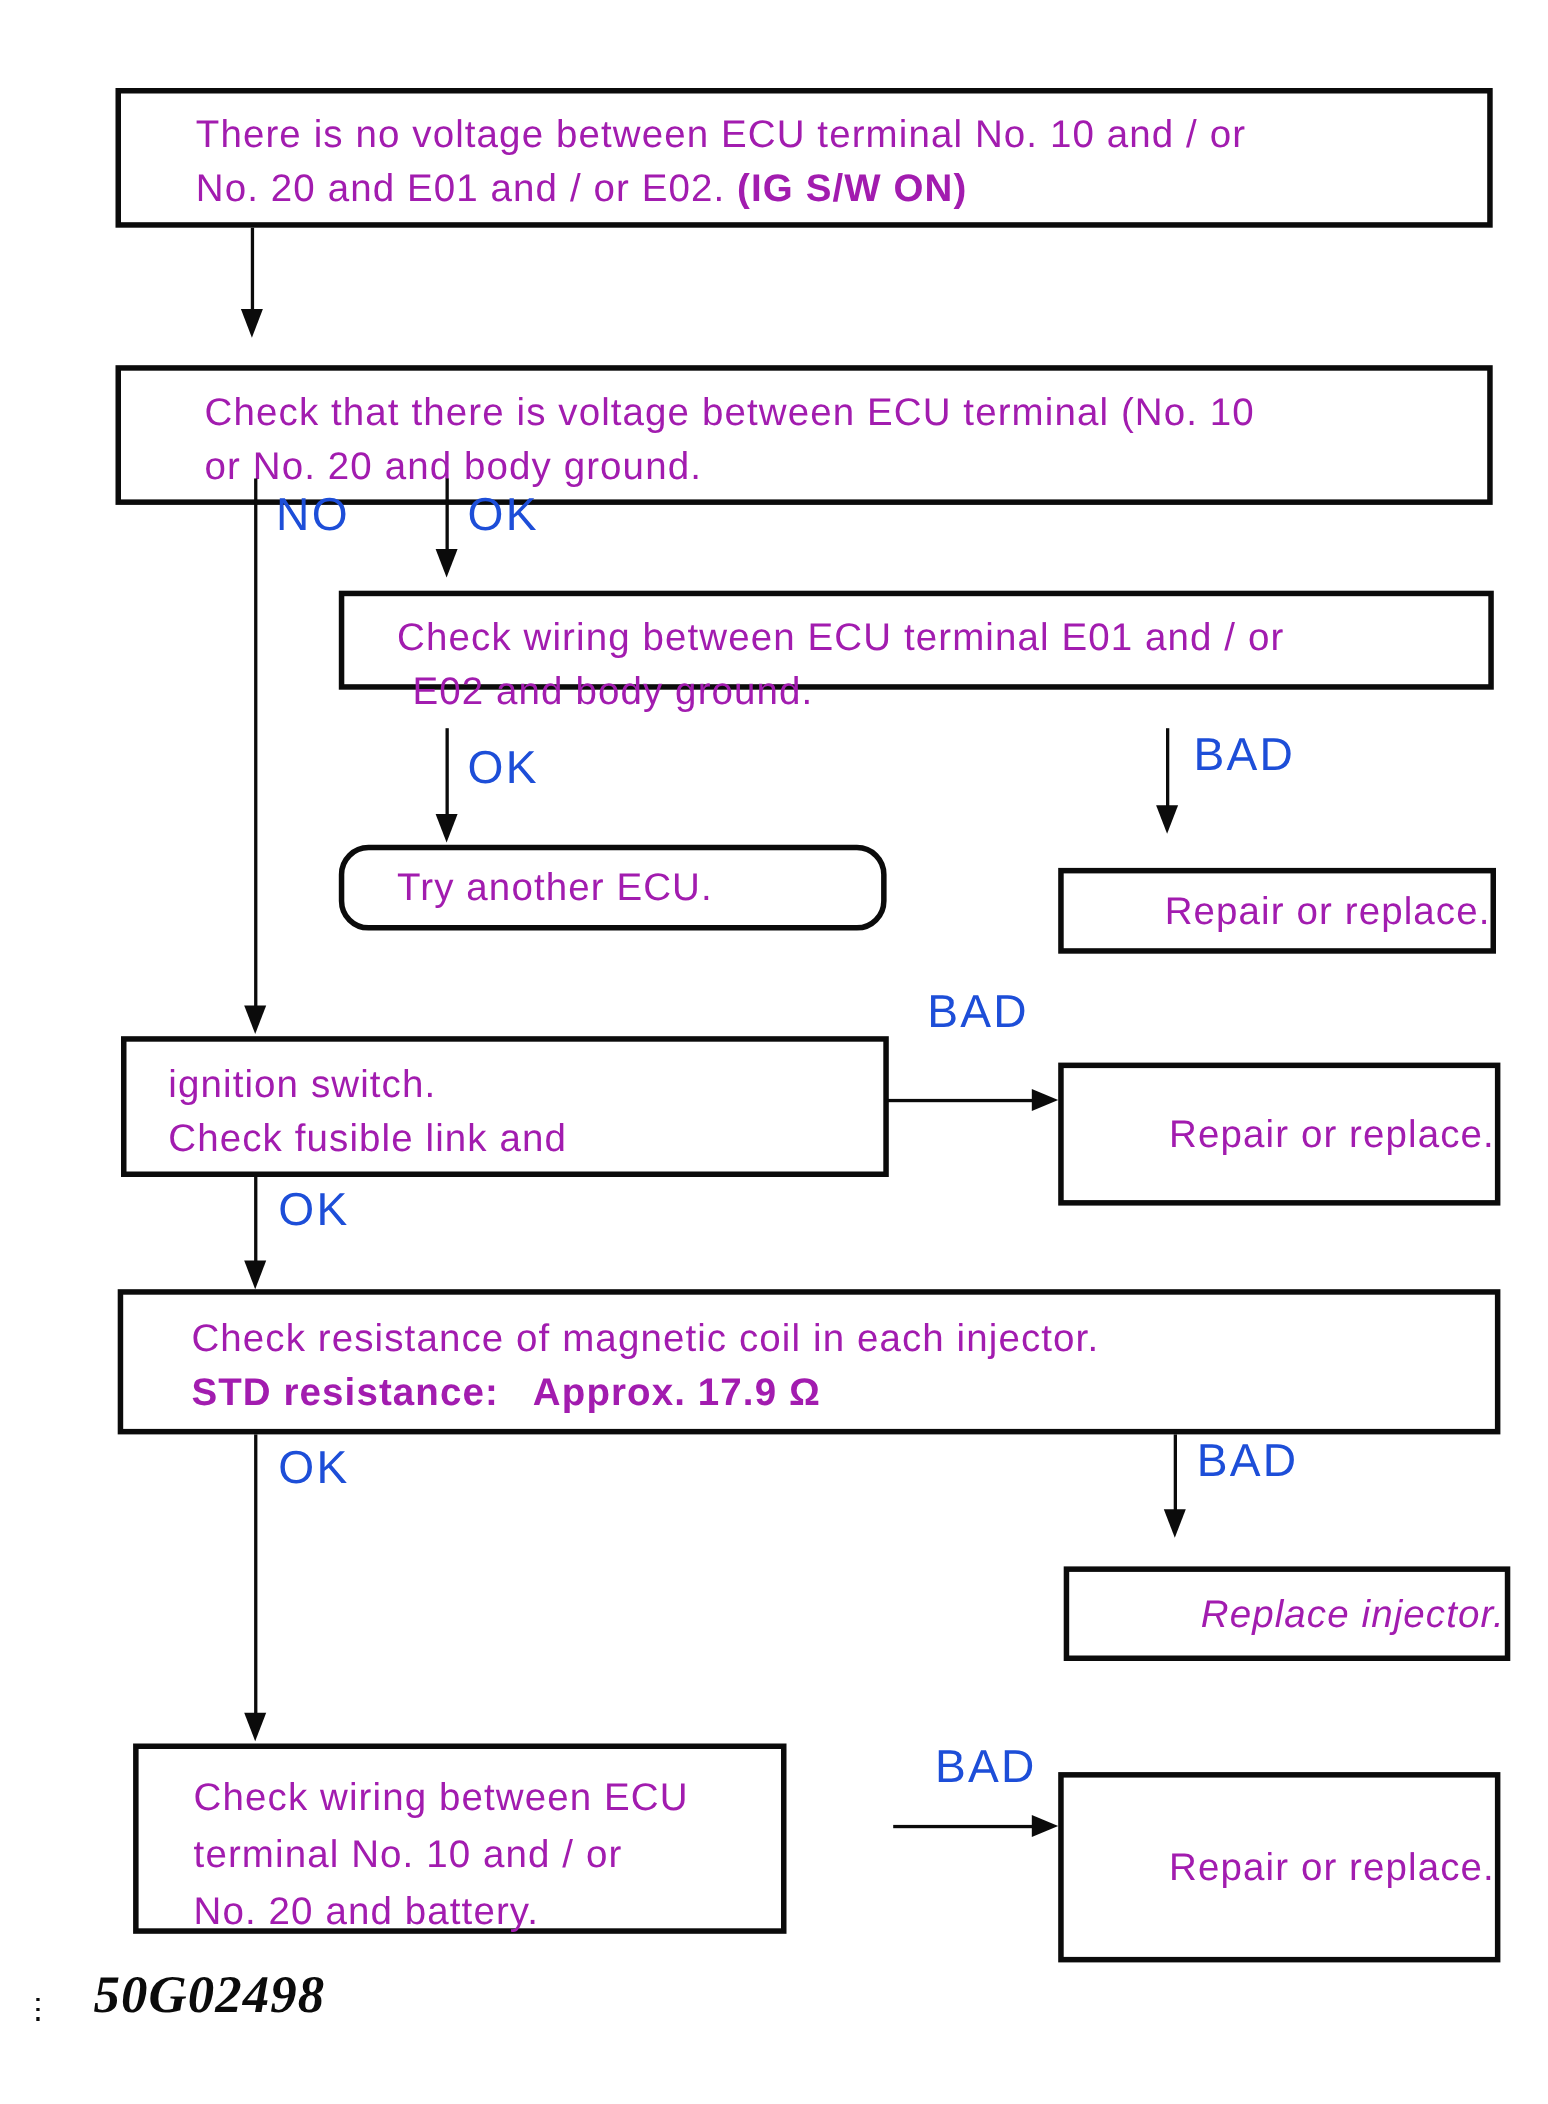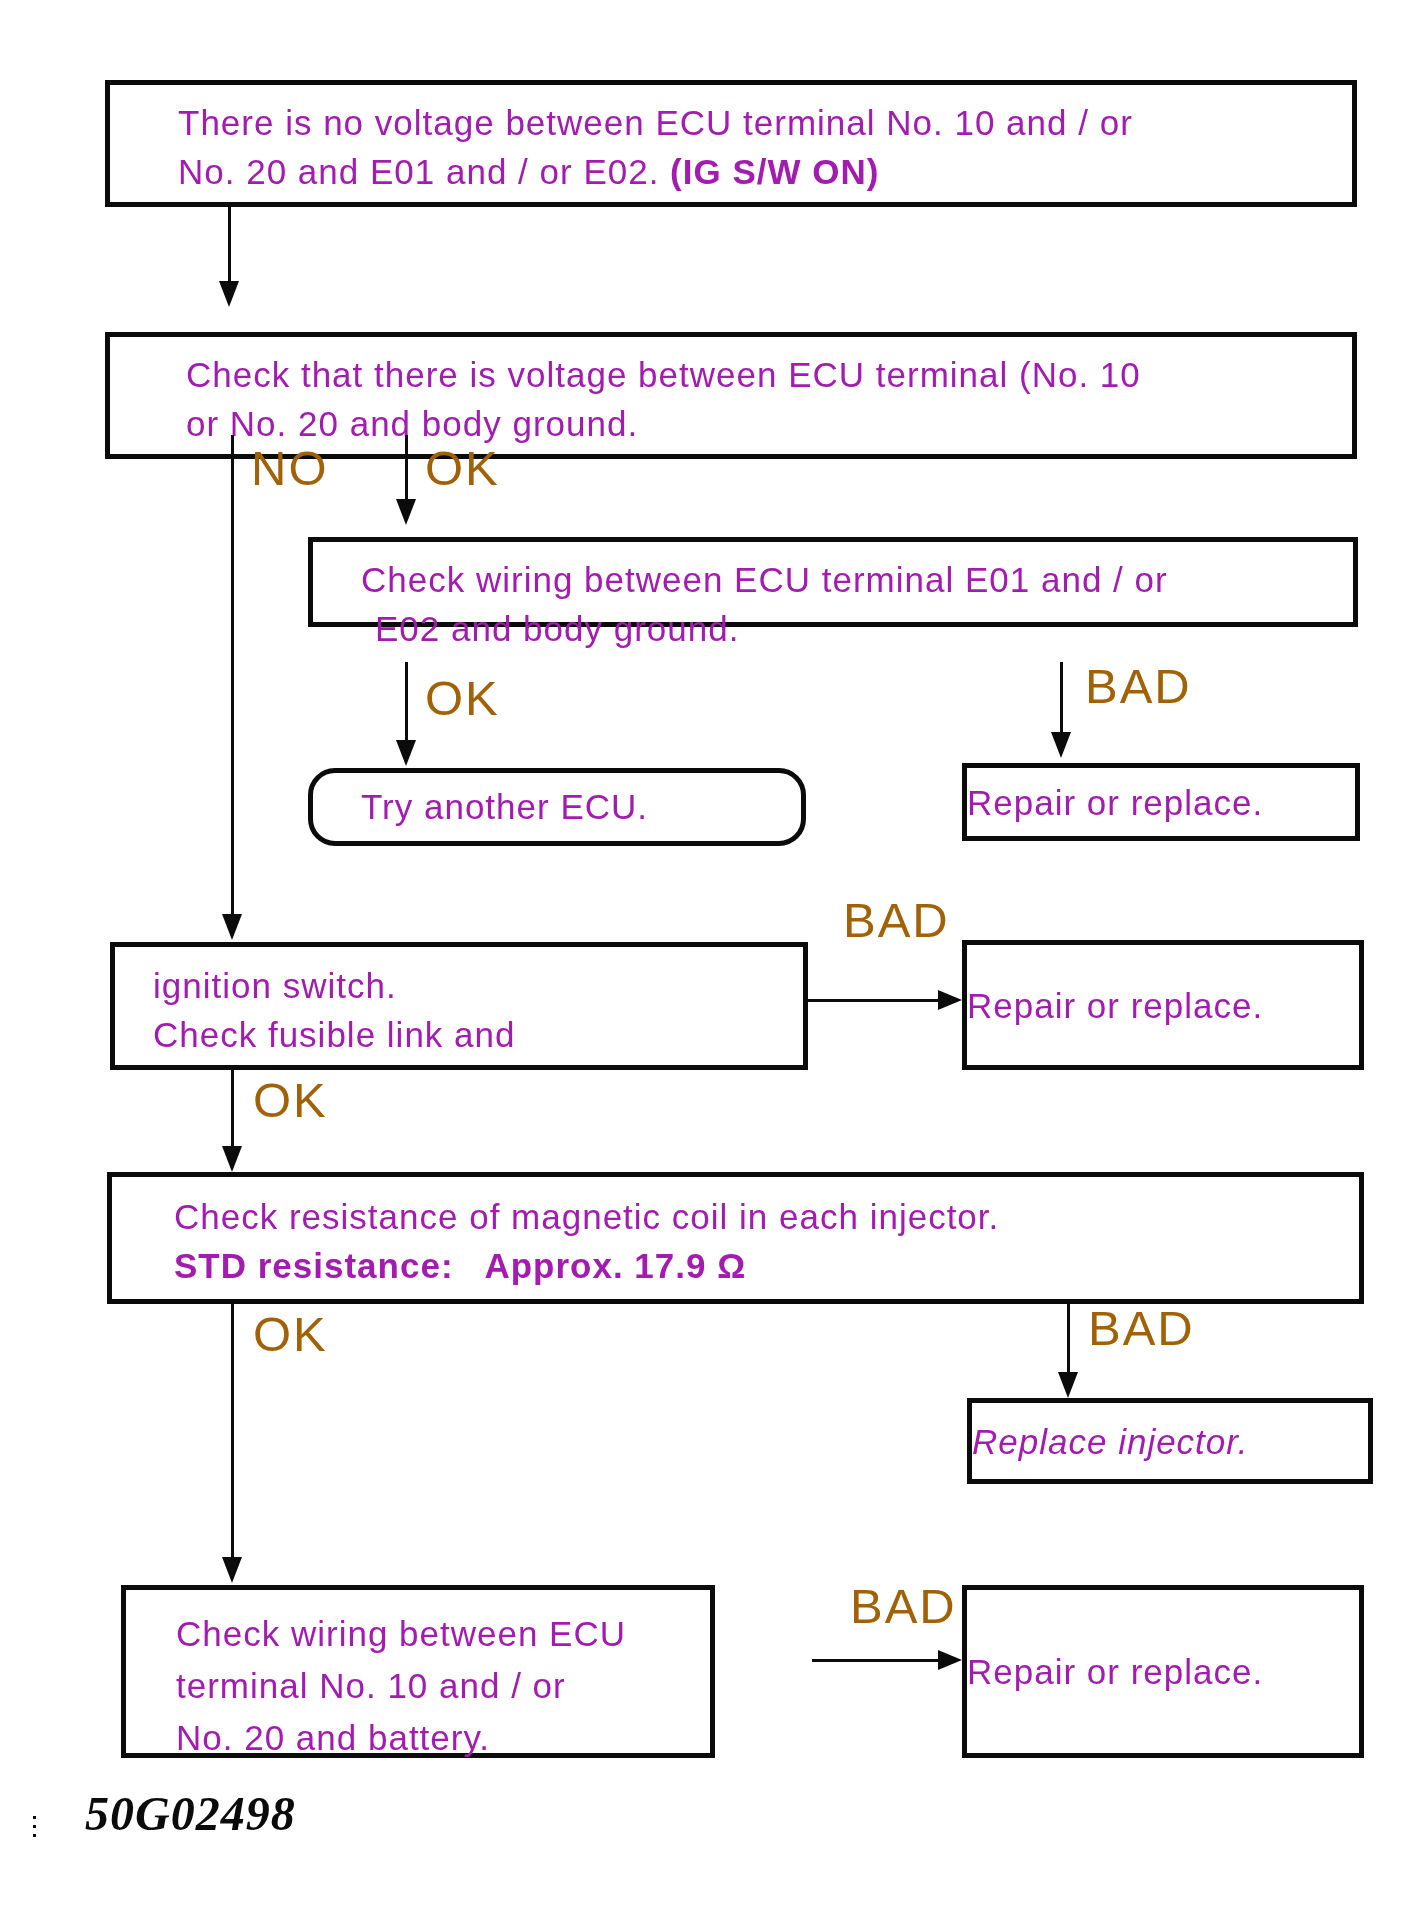--- a/index.html
+++ b/index.html
@@ -23,21 +23,22 @@
     box-sizing: border-box;
     font-size: 35px;
     letter-spacing: 1px;
     line-height: 49px;
     color: #a21caf;
   }
   .box .bline { display: block; }
   .center-box {
     display: flex;
     align-items: center;
-    justify-content: flex-start;
+    justify-content: flex-end;
+    margin-top: 26px;
   }
   .vline {
     position: absolute;
     width: 3px;
     background: #0b0b0b;
   }
   .hline {
     position: absolute;
     height: 3px;
     background: #0b0b0b;
@@ -53,24 +54,24 @@
   .head-right {
     position: absolute;
     width: 0;
     height: 0;
     border-top: 10px solid transparent;
     border-bottom: 10px solid transparent;
     border-left: 24px solid #0b0b0b;
   }
   .edge-label {
     position: absolute;
-    font-size: 49px;
+    font-size: 42px;
     letter-spacing: 2px;
     line-height: 44px;
-    color: #a16207;
+    color: #1d4ed8;
     white-space: nowrap;
   }
   .bold { font-weight: bold; }
   .prewrap { white-space: pre; }
   .indent { text-indent: 14px; }
   #caption {
     position: absolute;
     left: 85px;
     top: 1786px;
     font-family: "Liberation Serif", serif;

